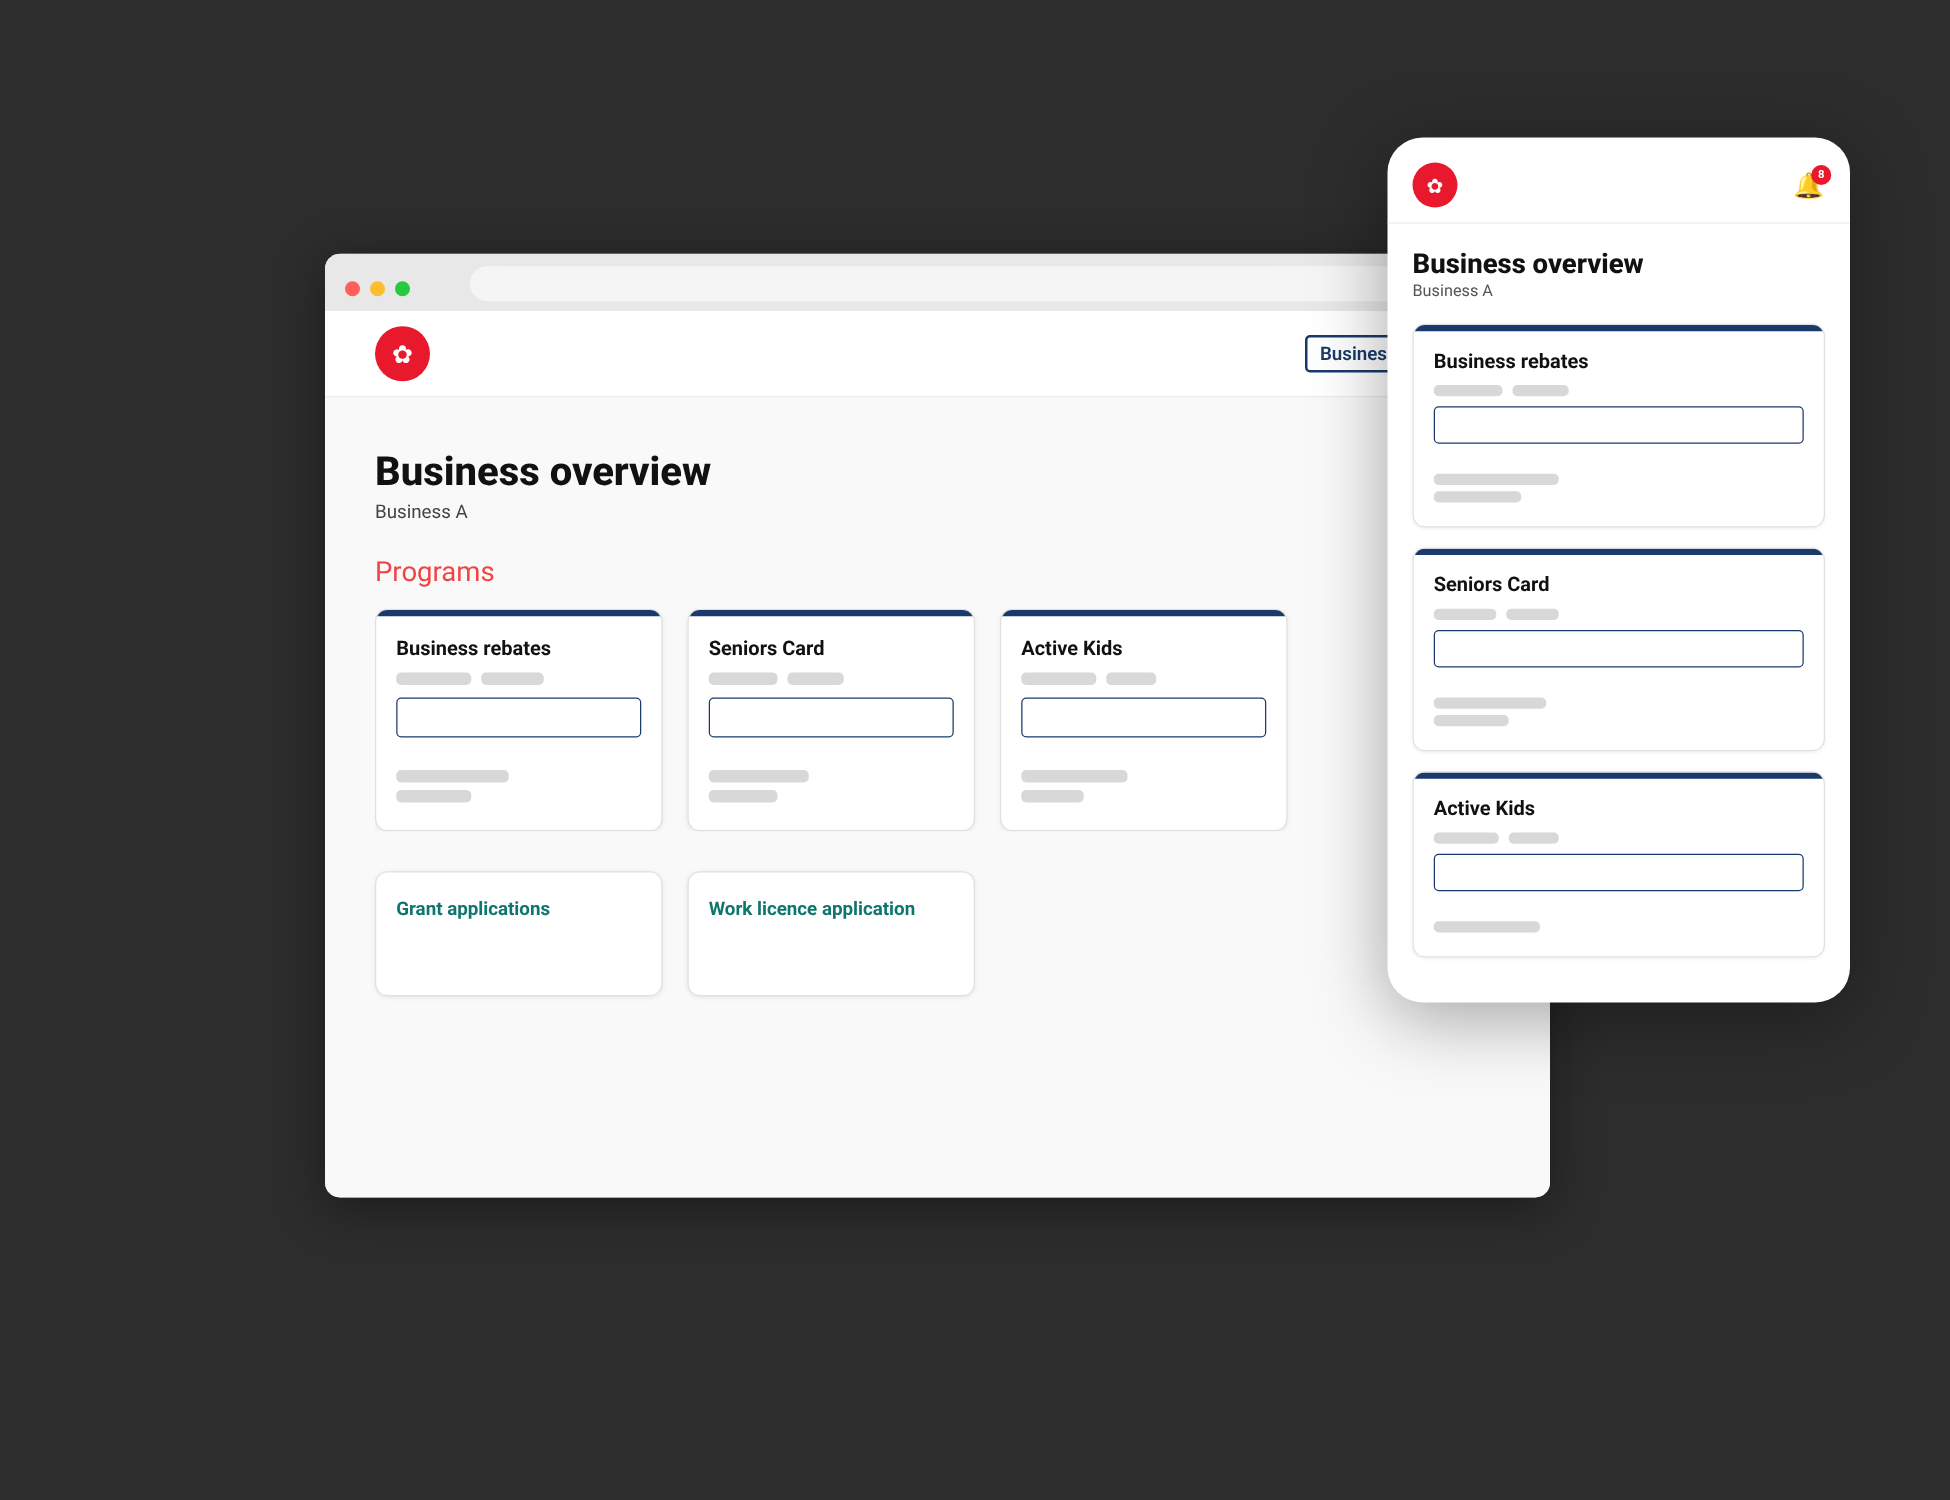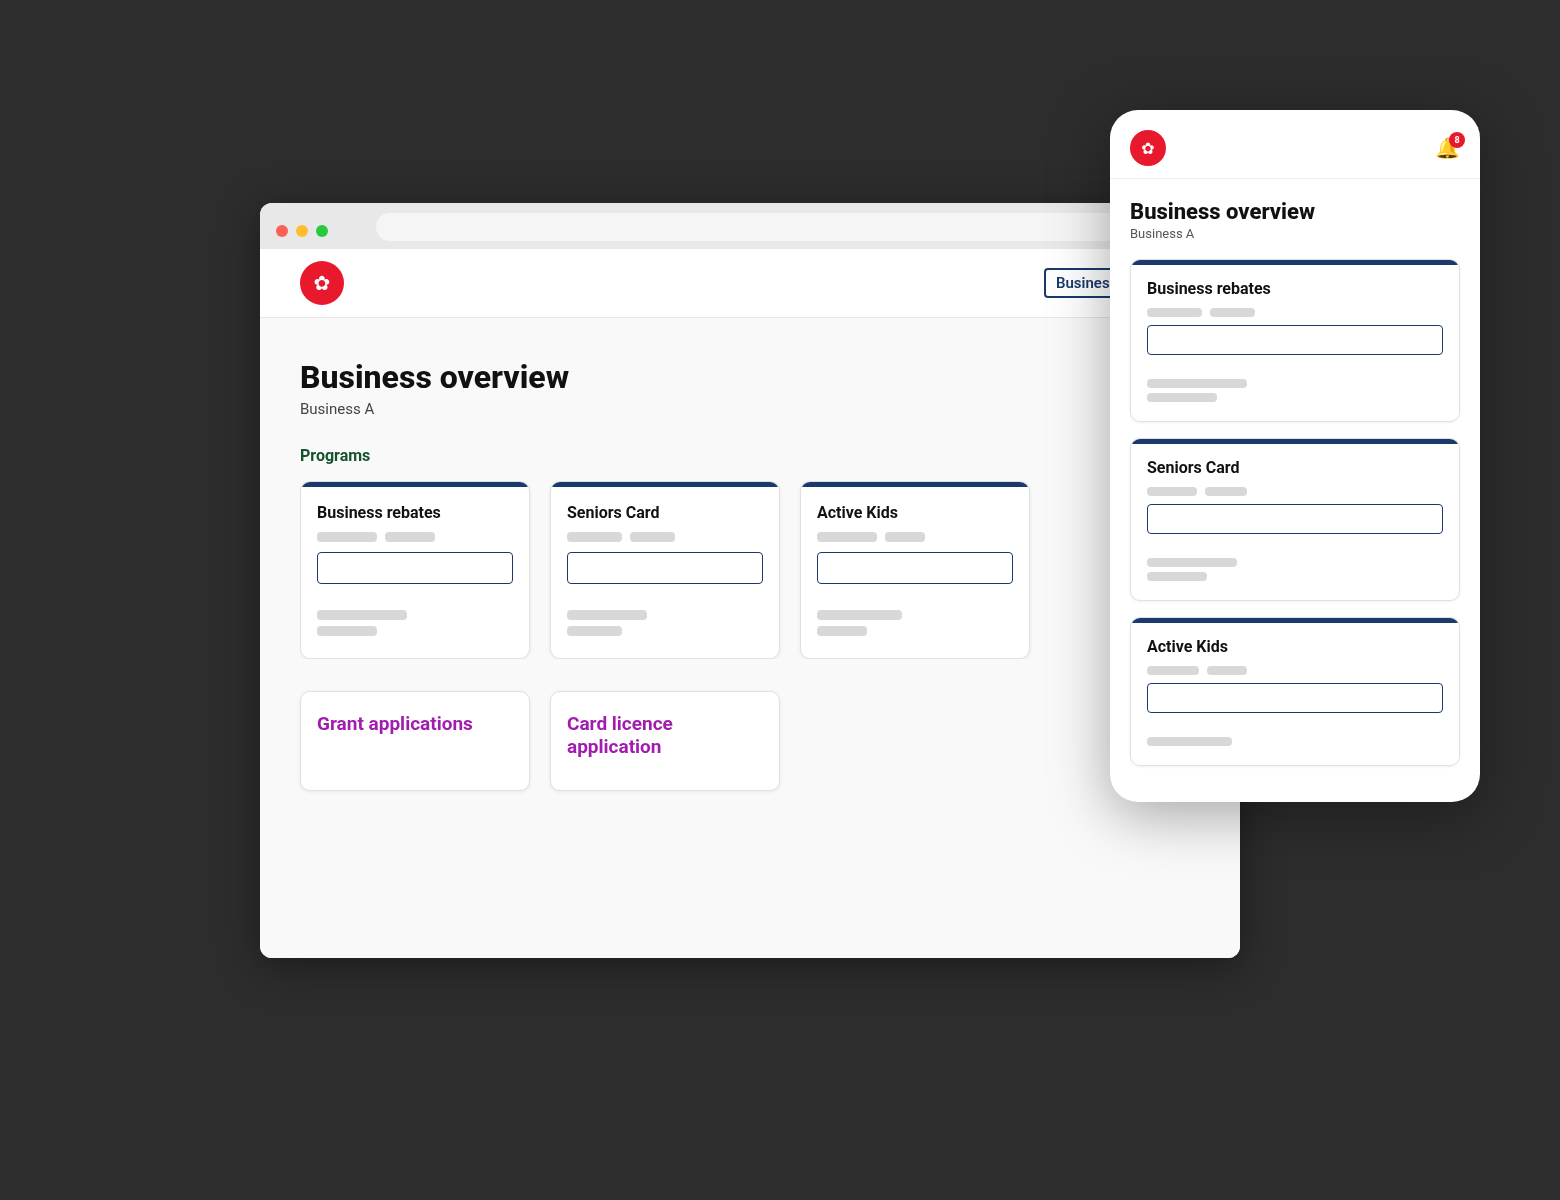--- a/index.html
+++ b/index.html
@@ -79,21 +79,21 @@
       background: #f9f9f9;
       min-height: 640px;
     }
     .page-title {
       font-size: 32px; font-weight: 800; color: #111; margin-bottom: 4px;
     }
     .page-subtitle {
       font-size: 15px; color: #444; margin-bottom: 28px;
     }
     .section-title {
-      font-size: 16px; font-weight: 700; color: #14532d; margin-bottom: 16px;
+      font-size: 22px; font-weight: 400; color: #ef4444; margin-bottom: 16px;
     }
 
     
     .cards-row {
       display: flex; gap: 20px; margin-bottom: 32px; overflow: hidden;
     }
     .program-card {
       background: #fff;
       border-radius: 10px;
       border: 1px solid #e0e0e0;
@@ -127,21 +127,21 @@
     
     .app-cards-row {
       display: flex; gap: 20px;
     }
     .app-card {
       background: #fff; border-radius: 10px; border: 1px solid #e0e0e0;
       width: 230px; padding: 20px 16px; min-height: 100px;
       box-shadow: 0 1px 4px rgba(0,0,0,0.07);
     }
     .app-card-title {
-      font-size: 19px; font-weight: 700; color: #a21caf;
+      font-size: 15px; font-weight: 700; color: #0f766e;
     }
 
     
     .mobile-overlay {
       position: absolute;
       right: -80px;
       top: 80px;
       width: 370px;
       background: #fff;
       border-radius: 28px;
@@ -282,21 +282,21 @@
           </div>
         </div>
       </div>
 
 
       <div class="app-cards-row">
         <div class="app-card">
           <div class="app-card-title">Grant applications</div>
         </div>
         <div class="app-card">
-          <div class="app-card-title">Card licence application</div>
+          <div class="app-card-title">Work licence application</div>
         </div>
       </div>
     </div>
   </div>
 
   <div class="mobile-overlay" style="position:absolute; right:80px; top:110px; z-index:10;">
 
     <div class="mobile-header">
       <div class="mobile-logo-circle">
         <span class="mobile-logo-icon">✿</span>

